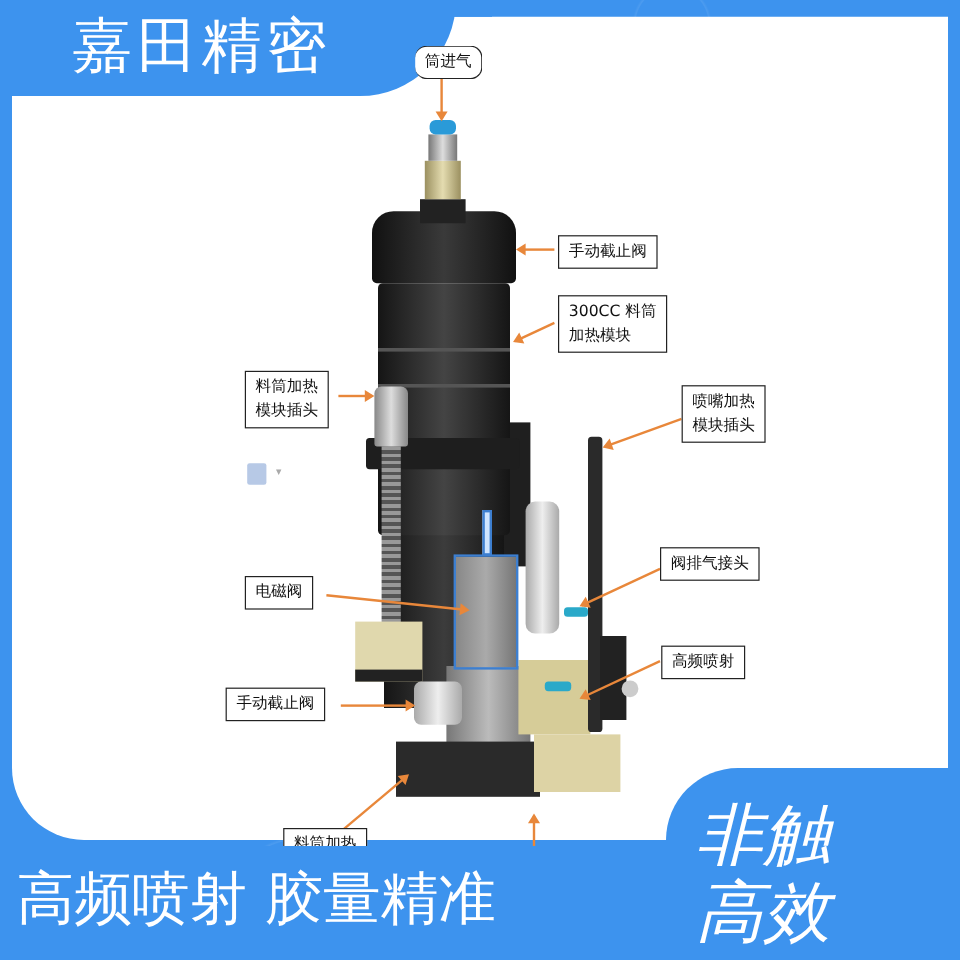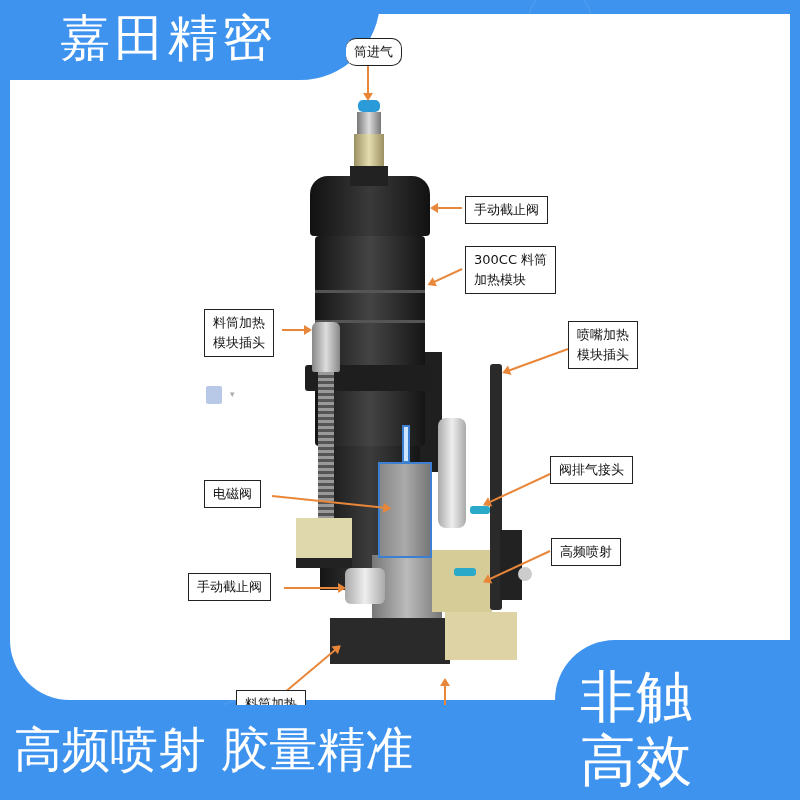--- a/index.html
+++ b/index.html
@@ -39,21 +39,21 @@
     position: absolute; left: 555px; top: 640px; width: 245px; height: 160px;
     background: #3d93ee; border-radius: 60px 0 0 0;
   }
   .bottom-band {
     position: absolute; left: 0; top: 705px; width: 800px; height: 95px; background: #3d93ee;
   }
   .slogan-left {
     position: absolute; left: 14px; top: 718px; font-size: 48px; color: #ffffff; line-height: 62px; white-space: nowrap;
   }
   .slogan-right {
-    position: absolute; left: 580px; top: 665px; font-size: 56px; color: #ffffff; line-height: 64px; width: 140px;
+    position: absolute; left: 580px; top: 665px; font-size: 56px; color: #ffffff; line-height: 64px; width: 140px; font-style: italic;
   }
   .slogan-right span { display: block; }
 
   
   .label {
     position: absolute; background: #fff; border: 1.5px solid #222; color: #111;
     font-size: 13px; line-height: 20px; padding: 3px 8px; white-space: nowrap;
   }
   .arrow { position: absolute; height: 2px; background: #e8873a; transform-origin: 0 50%; }
   .arrow::after {

